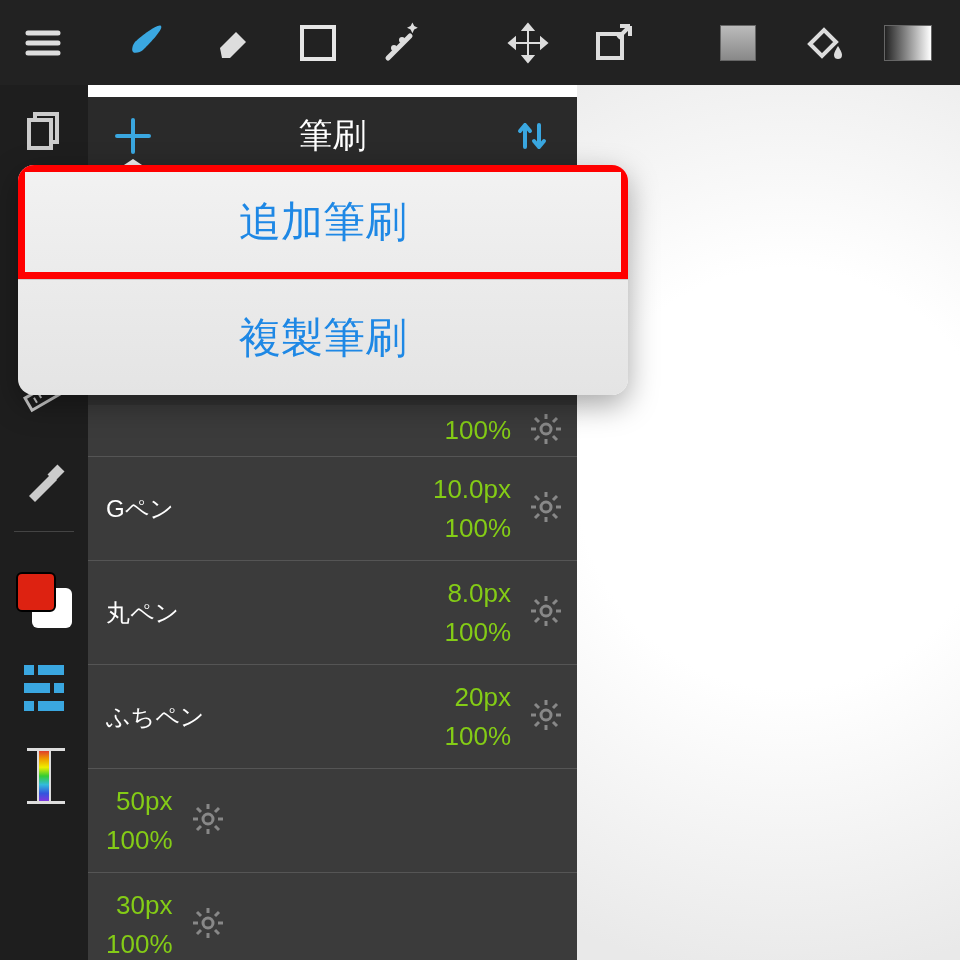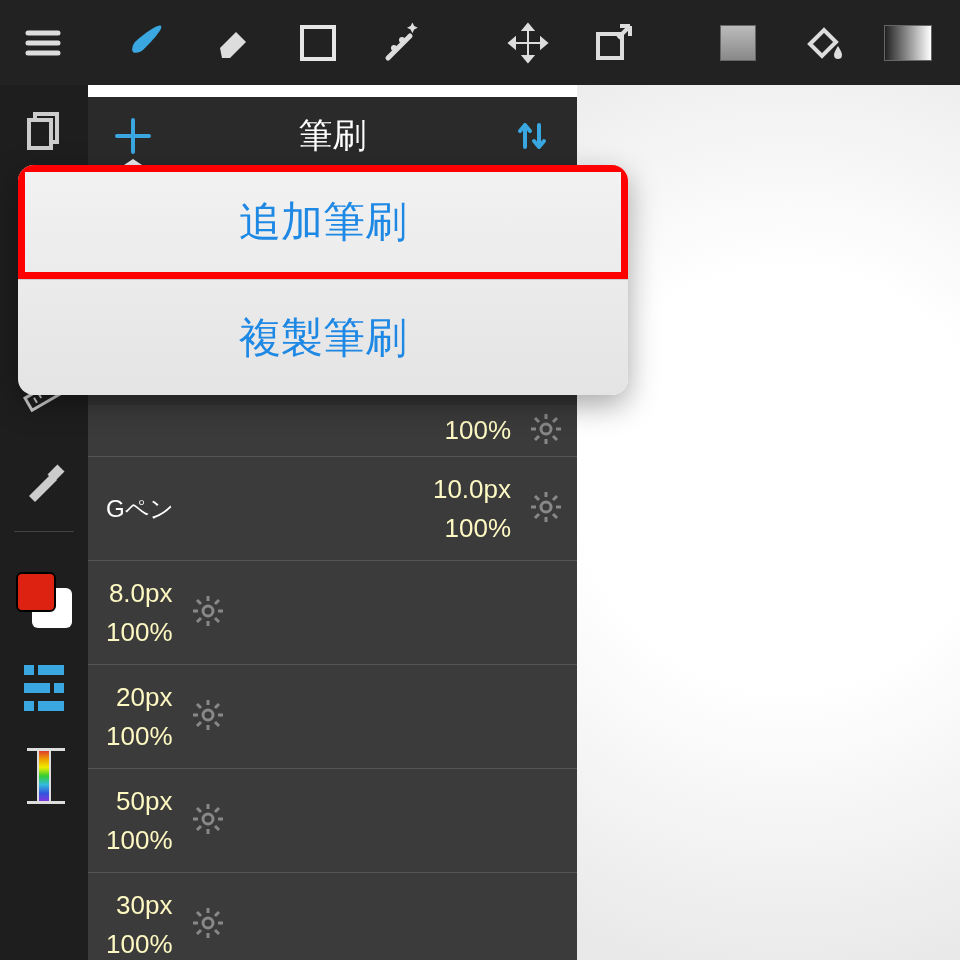--- a/index.html
+++ b/index.html
@@ -120,21 +120,21 @@
     height: 104px;
     border-bottom: 1px solid #555;
     background: #3b3b3b;
     display: flex; align-items: center;
     padding: 0 14px 0 18px;
     color: #fff;
   }
   .brush-row .name { flex:1; font-size:24px; }
   .brush-row .vals {
     display:flex; flex-direction:column; align-items:flex-end;
-    font-size:26px; line-height:1.5; color:#fef9c3;
+    font-size:26px; line-height:1.5; color:#84cc16;
     margin-right: 18px;
   }
   .brush-row .gear { color:#888; }
 
   
   .canvas {
     position:absolute;
     left: 577px; top:85px;
     width: 383px; height: 875px;
     background: radial-gradient(circle at 55% 45%, #fff 40%, #e9e9e9 95%);
@@ -324,31 +324,33 @@
         <span>10.0px</span>
         <span>100%</span>
       </div>
       <span class="gear"><svg width="34" height="34" viewBox="0 0 34 34">
             <circle cx="17" cy="17" r="5" fill="none" stroke="#888" stroke-width="3"></circle>
             <path d="M17 2v5M17 27v5M2 17h5M27 17h5M6 6l4 4M24 24l4 4M28 6l-4 4M10 24l-4 4" stroke="#888" stroke-width="3"></path>
           </svg></span>
     </div>
 
     <div class="brush-row">
+      <span class="name">丸ペン</span>
       <div class="vals">
         <span>8.0px</span>
         <span>100%</span>
       </div>
       <span class="gear"><svg width="34" height="34" viewBox="0 0 34 34">
             <circle cx="17" cy="17" r="5" fill="none" stroke="#888" stroke-width="3"></circle>
             <path d="M17 2v5M17 27v5M2 17h5M27 17h5M6 6l4 4M24 24l4 4M28 6l-4 4M10 24l-4 4" stroke="#888" stroke-width="3"></path>
           </svg></span>
     </div>
 
     <div class="brush-row">
+      <span class="name">ふちペン</span>
       <div class="vals">
         <span>20px</span>
         <span>100%</span>
       </div>
       <span class="gear"><svg width="34" height="34" viewBox="0 0 34 34">
             <circle cx="17" cy="17" r="5" fill="none" stroke="#888" stroke-width="3"></circle>
             <path d="M17 2v5M17 27v5M2 17h5M27 17h5M6 6l4 4M24 24l4 4M28 6l-4 4M10 24l-4 4" stroke="#888" stroke-width="3"></path>
           </svg></span>
     </div>
 

